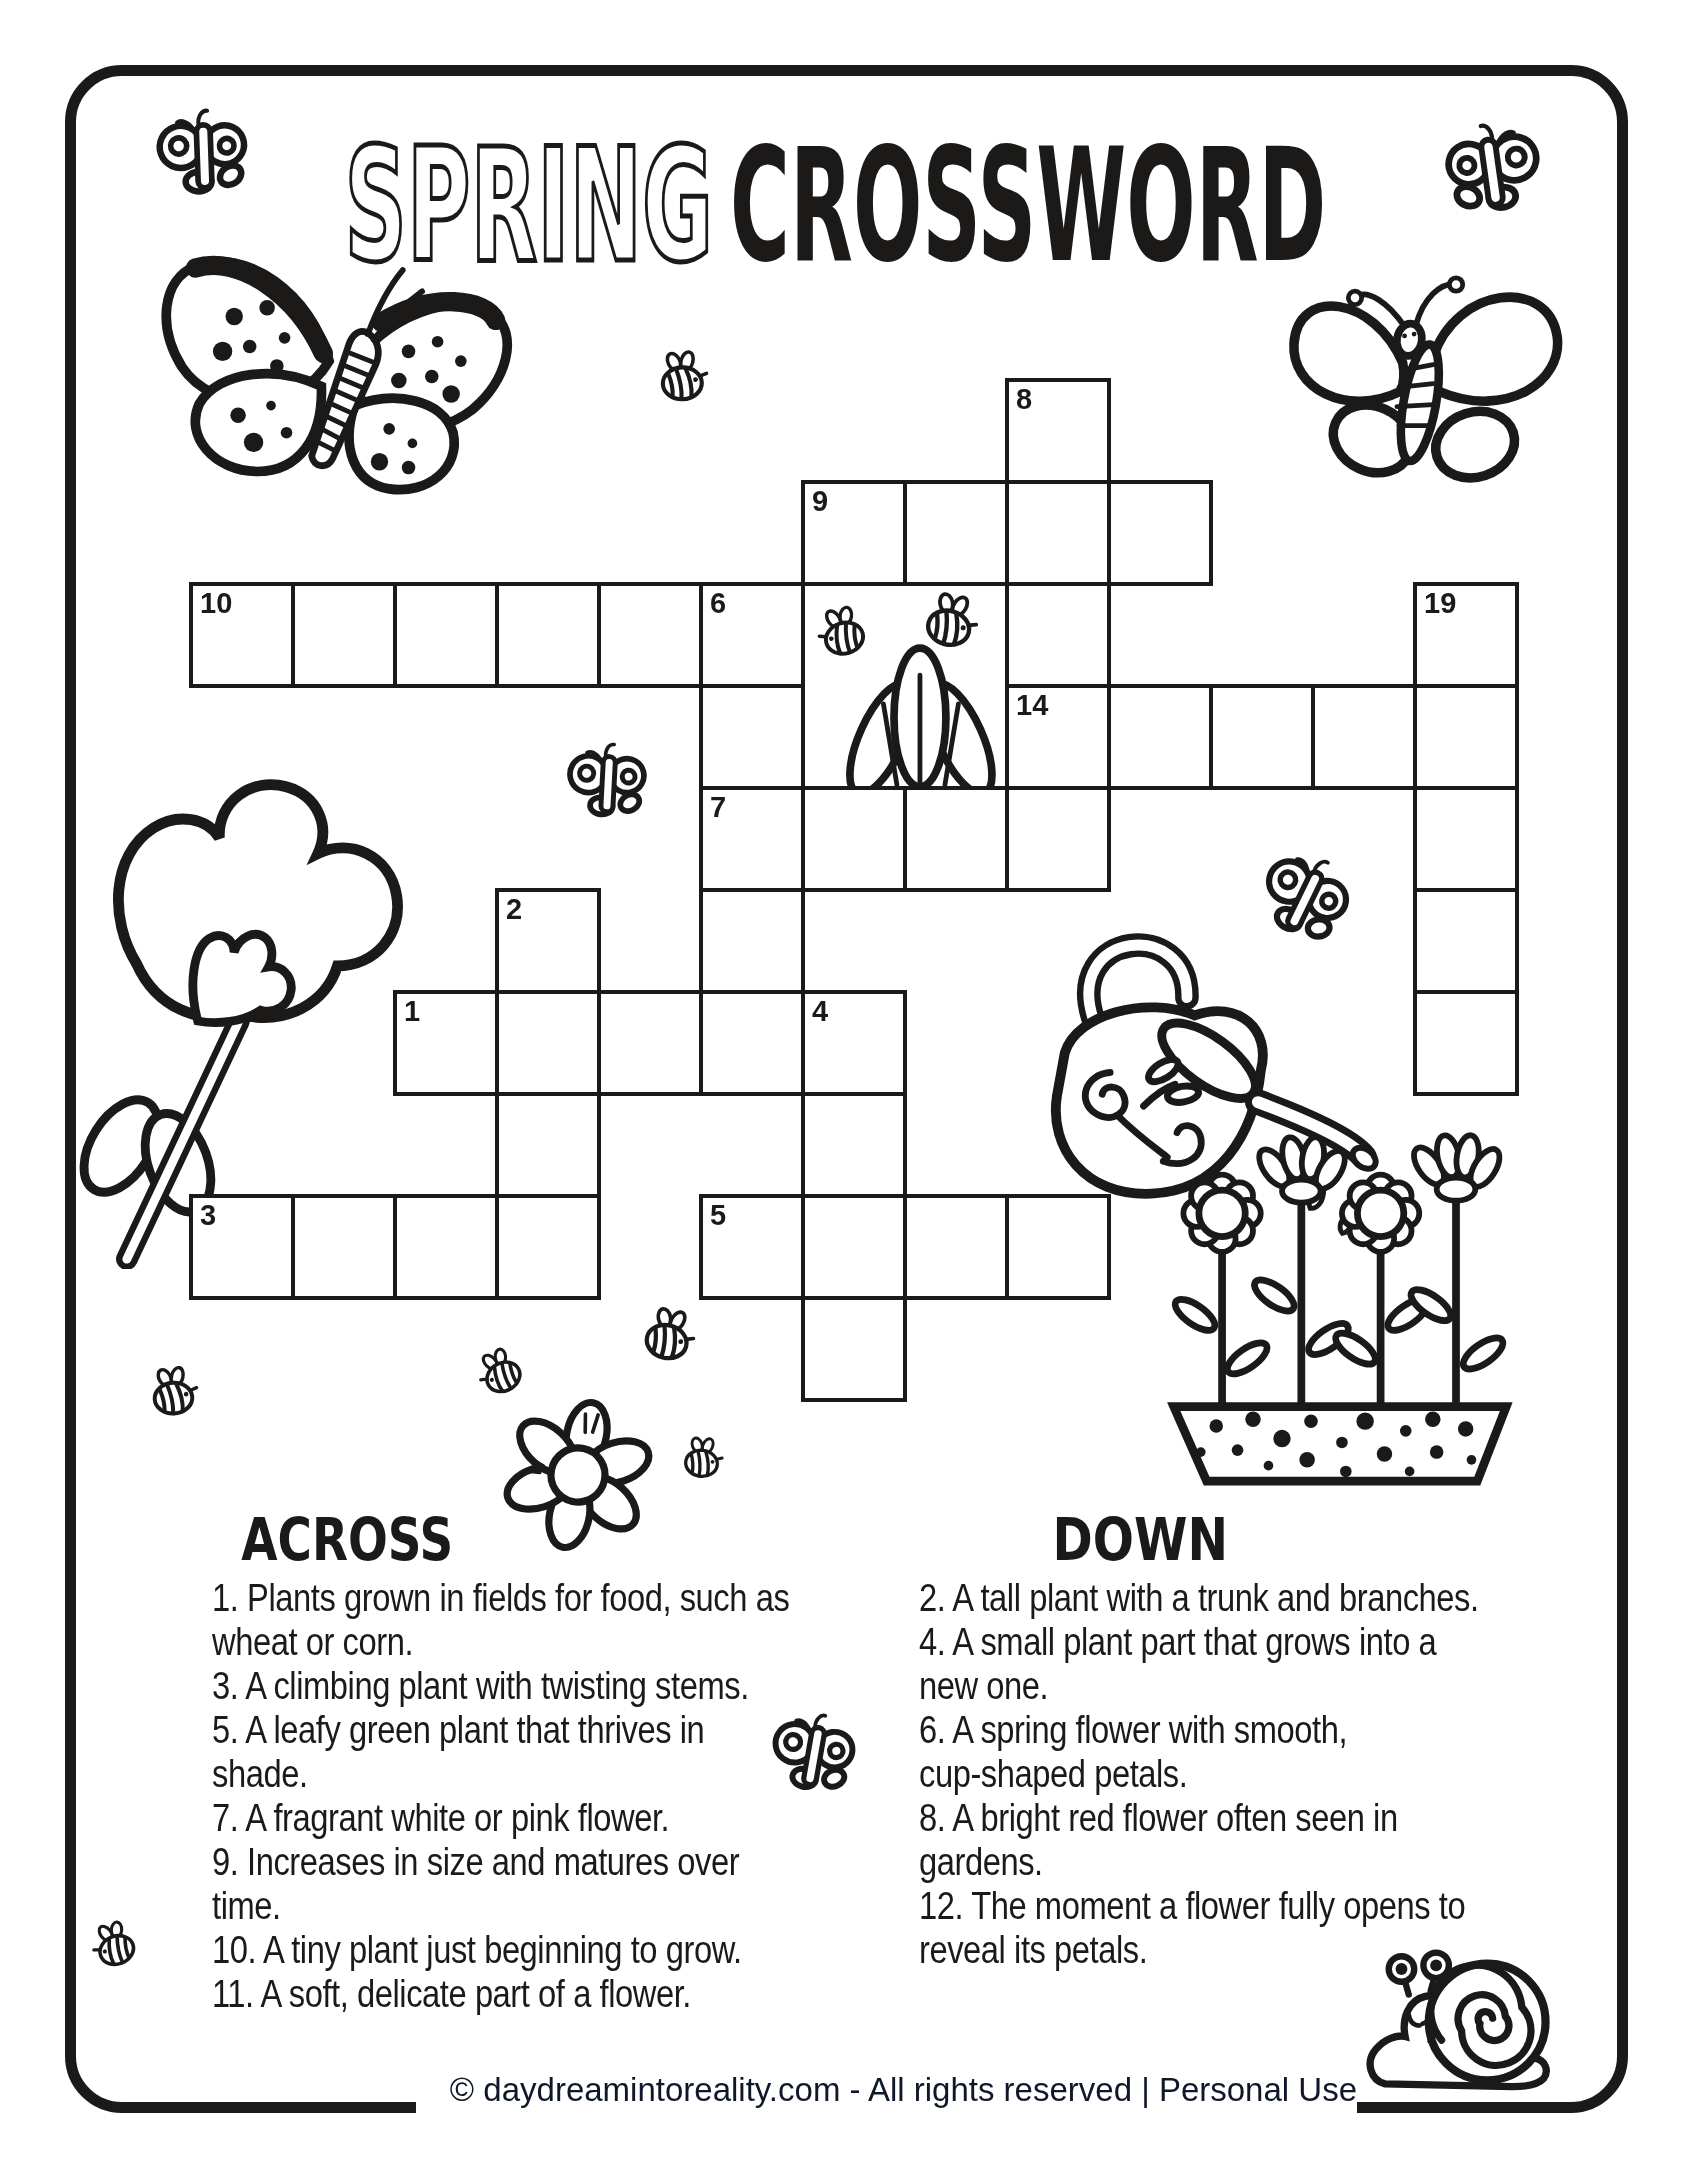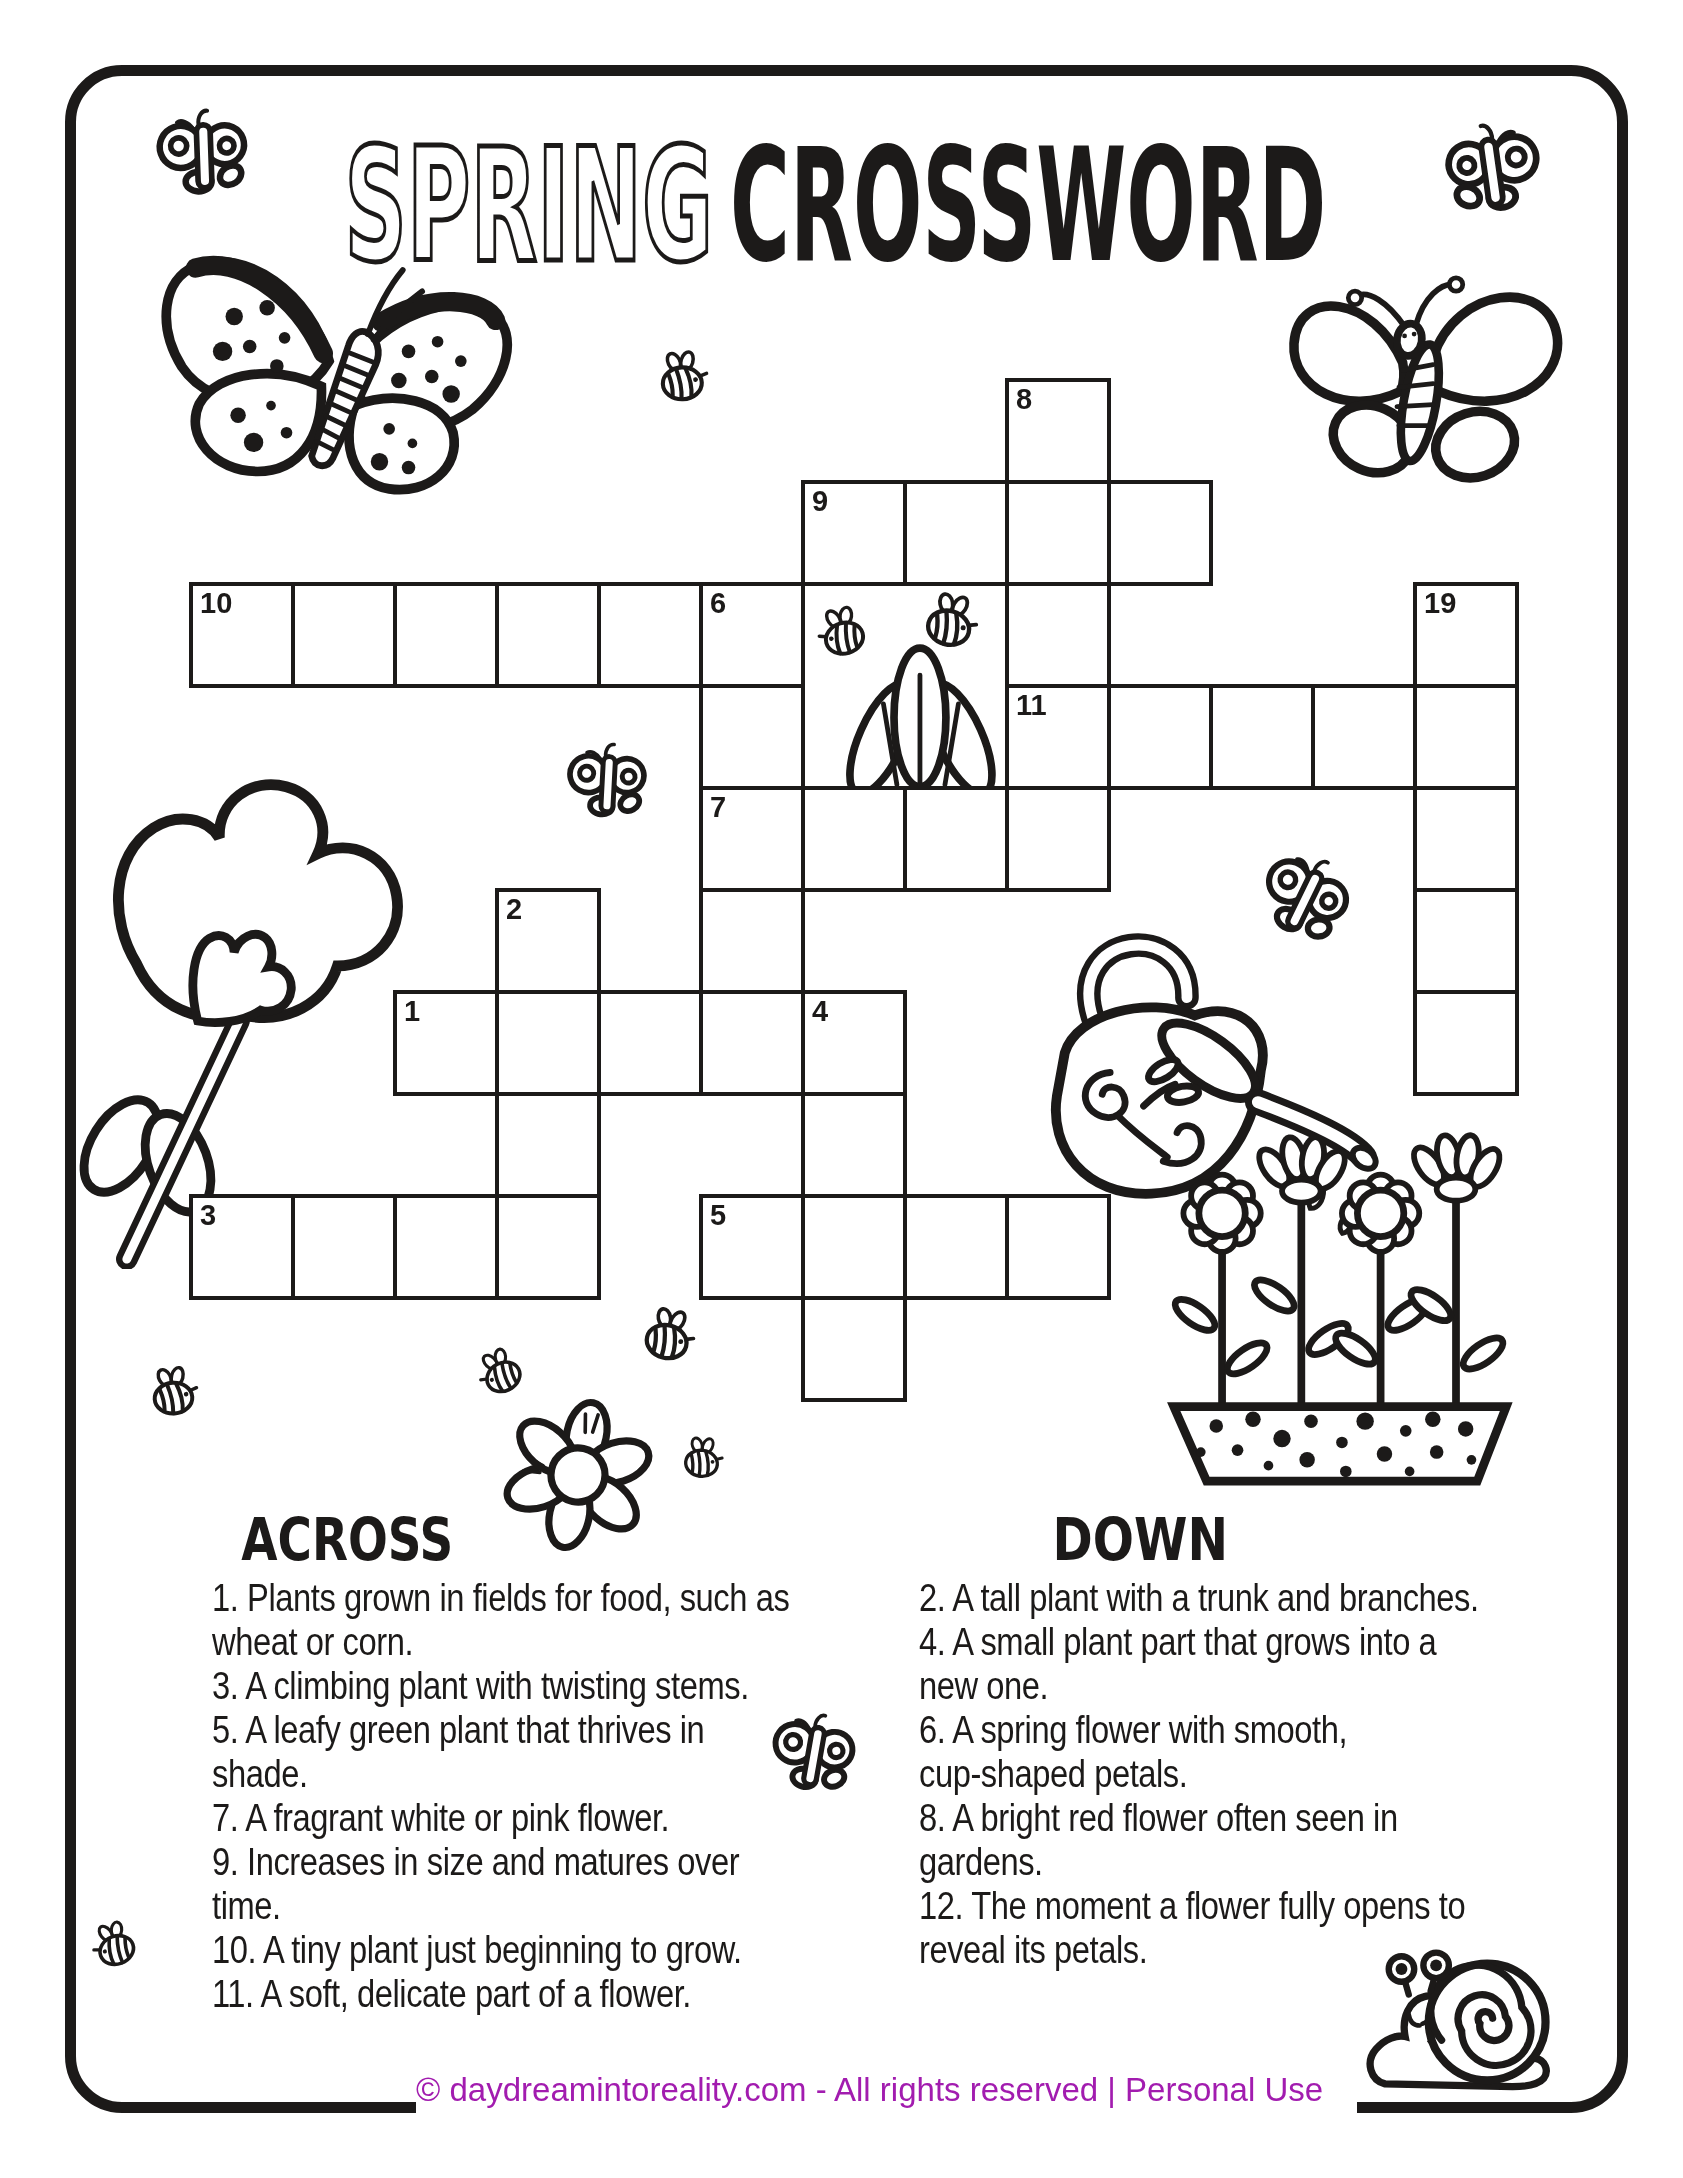--- a/index.html
+++ b/index.html
@@ -14,21 +14,21 @@
   .cell{position:absolute;width:106px;height:106px;box-sizing:border-box;
         border:4.5px solid #1c1a19;background:#ffffff;}
   .cellnum{position:absolute;top:1px;left:7px;font:bold 29px "Liberation Sans",sans-serif;color:#1c1a19;}
   .dec{position:absolute;z-index:3;}
   .dec svg{display:block;overflow:hidden;}
   .heading-svg{position:absolute;z-index:4;}
   .h-text{font-family:"DejaVu Sans",sans-serif;font-weight:bold;fill:#1c1a19;}
   .clues{position:absolute;z-index:4;width:832px;transform:scaleX(0.86);transform-origin:left top;}
   .clue{white-space:pre-line;font-size:38px;line-height:44px;letter-spacing:-0.5px;color:#1c1a19;margin:0;}
   .footer{position:absolute;left:416px;top:2061px;width:941px;height:57px;background:#ffffff;
-          z-index:6;text-align:left;line-height:57px;font-size:33px;color:#a21caf;}
+          z-index:6;text-align:right;line-height:57px;font-size:33px;color:#0f172a;}
 </style>
 </head>
 <body>
 
 <div class="page">
 
   <div class="frame"></div>
 
   <svg width="0" height="0" style="position:absolute" aria-hidden="true">
     <defs>
@@ -272,21 +272,21 @@
       <div class="cell" style="left: 408px; top: 204px;"></div>
       <div class="cell" style="left: 510px; top: 204px;">
         <span class="cellnum">6</span>
       </div>
       <div class="cell" style="left: 816px; top: 204px;"></div>
       <div class="cell" style="left: 1224px; top: 204px;">
         <span class="cellnum">19</span>
       </div>
       <div class="cell" style="left: 510px; top: 306px;"></div>
       <div class="cell" style="left: 816px; top: 306px;">
-        <span class="cellnum">11</span>
+        <span class="cellnum">14</span>
       </div>
       <div class="cell" style="left: 918px; top: 306px;"></div>
       <div class="cell" style="left: 1020px; top: 306px;"></div>
       <div class="cell" style="left: 1122px; top: 306px;"></div>
       <div class="cell" style="left: 1224px; top: 306px;"></div>
       <div class="cell" style="left: 510px; top: 408px;">
         <span class="cellnum">7</span>
       </div>
       <div class="cell" style="left: 612px; top: 408px;"></div>
       <div class="cell" style="left: 714px; top: 408px;"></div>

